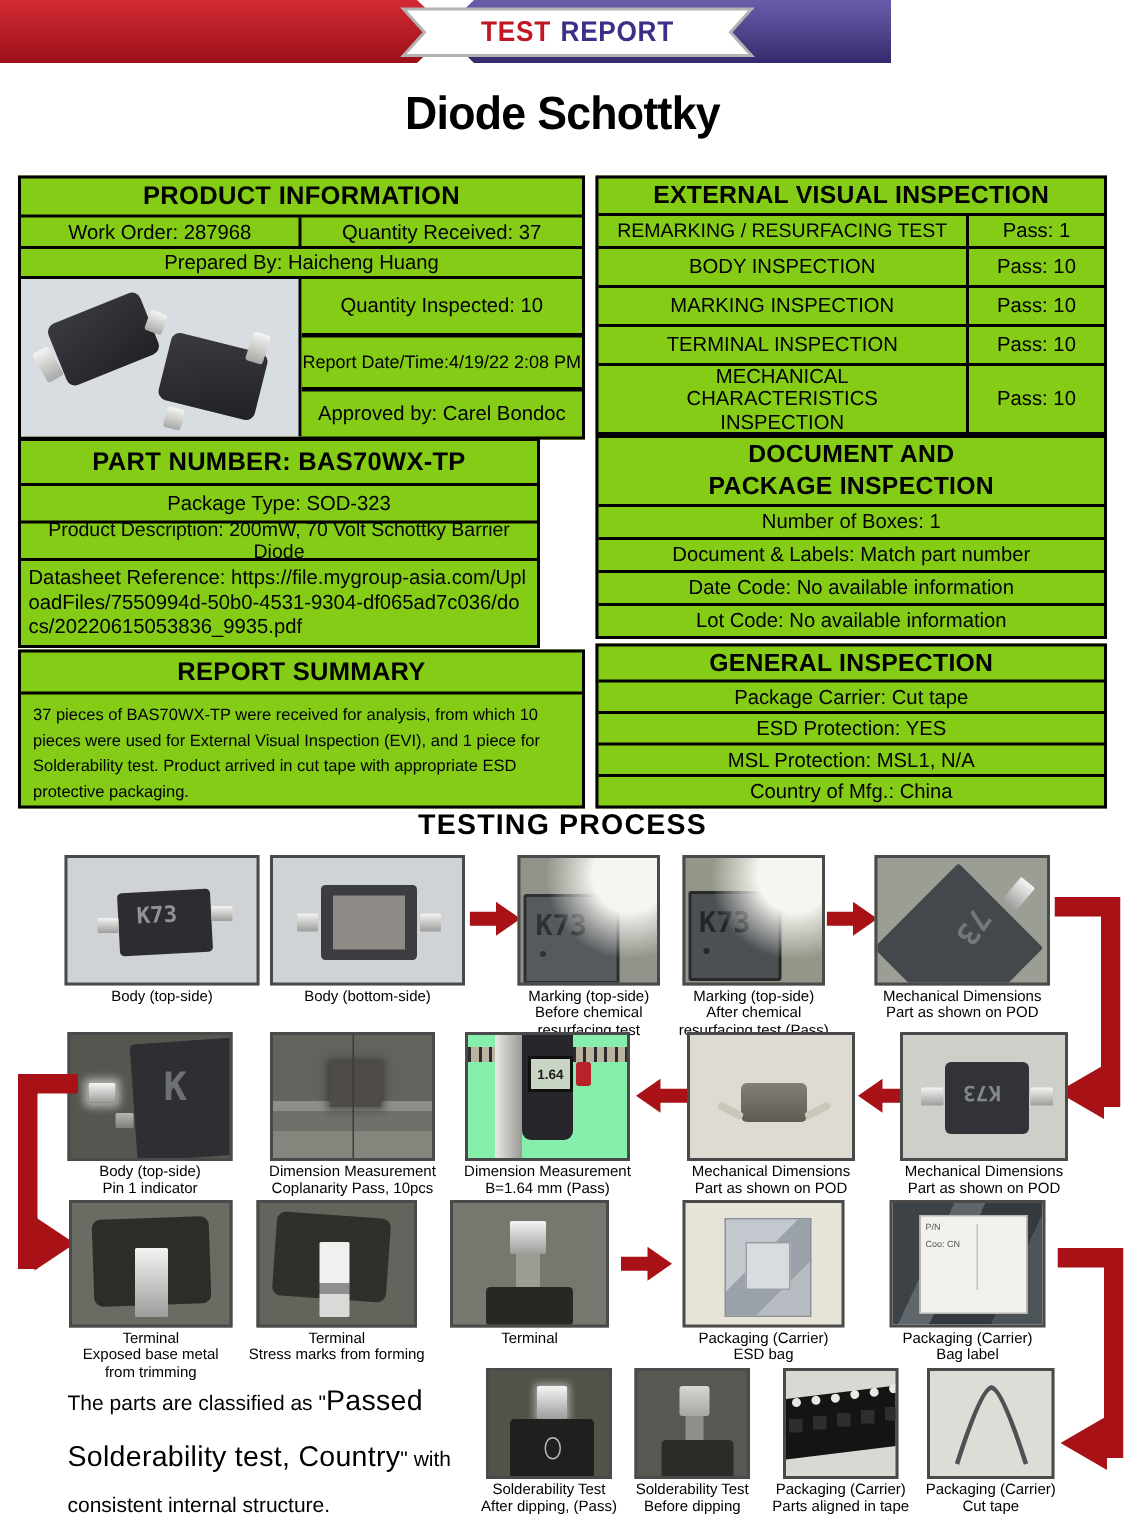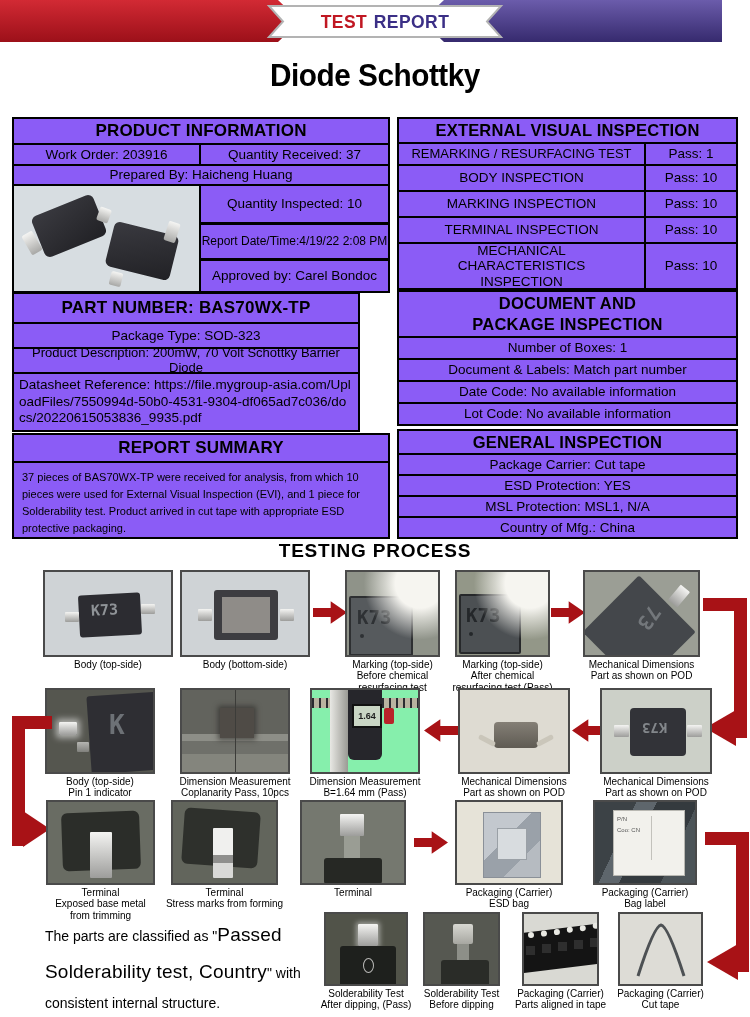--- a/index.html
+++ b/index.html
@@ -1,39 +1,39 @@
 <!DOCTYPE html>
 <html><head>
 <meta charset="utf-8">
 <style>
   html,body{margin:0;padding:0;background:#fff;}
   #page{position:relative;width:750px;height:1017px;background:#fff;
         font-family:"Liberation Sans",sans-serif;color:#000;overflow:hidden;}
 
   
-  .banner{position:absolute;left:0;top:0;width:722px;height:42px;}
+  .banner{position:absolute;left:0;top:0;width:594px;height:42px;}
   .banner-left{position:absolute;left:0;top:0;width:300px;height:42px;
       background:linear-gradient(#d22a34,#9c1019);
       clip-path:polygon(0 0,calc(100% - 22px) 0,100% 50%,calc(100% - 22px) 100%,0 100%);}
   .banner-right{position:absolute;right:0;top:0;width:300px;height:42px;
       background:linear-gradient(#6b5cab,#362a6e);
       clip-path:polygon(22px 0,100% 0,100% 100%,22px 100%,0 50%);}
   .ribbon{position:absolute;left:266px;top:4px;width:238px;height:35px;}
   .ribbon svg{position:absolute;left:0;top:0;}
   .ribbon-text{position:absolute;left:0;top:0;width:100%;height:100%;
       display:flex;align-items:center;justify-content:center;
       font-weight:bold;font-size:19px;letter-spacing:.5px;transform:scaleX(.92);}
   .ribbon-text .w1{color:#c01722;margin-right:7px;}
   .ribbon-text .w2{color:#3b2f86;}
 
   .page-title{position:absolute;left:0;top:58px;width:750px;text-align:center;
       font-size:31px;font-weight:bold;letter-spacing:-.5px;transform:scaleX(.96);}
 
   
-  .tbl{position:absolute;border:2px solid #000;box-sizing:border-box;background:#8b5cf6;}
+  .tbl{position:absolute;border:2px solid #000;box-sizing:border-box;background:#84cc16;}
   .trow{box-sizing:border-box;display:flex;align-items:center;justify-content:center;
         border-top:2px solid #000;text-align:center;font-size:13.5px;line-height:1.15;}
   .trow:first-child{border-top:none;}
   .ttl{font-weight:bold;font-size:17px;letter-spacing:.2px;}
   .split{display:flex;align-items:stretch;padding:0;}
   .cell{display:flex;align-items:center;justify-content:center;box-sizing:border-box;}
 
   
   .prod-photo{position:relative;background:#d7dde1;overflow:hidden;}
   .pchip{position:absolute;background:linear-gradient(160deg,#3a3a40,#212125);border-radius:6px;}
@@ -81,21 +81,21 @@
         <span class="w2">REPORT</span>
       </div>
     </div>
   </div>
 
   <div class="page-title">Diode Schottky</div>
 
   <div class="tbl" style="left:12px;top:117px;width:378px;">
     <div class="trow ttl" style="height:24px;">PRODUCT INFORMATION</div>
     <div class="trow split" style="height:21px;">
-      <div class="cell" style="width:50%;border-right:2px solid #000;">Work Order: 203916</div>
+      <div class="cell" style="width:50%;border-right:2px solid #000;">Work Order: 287968</div>
       <div class="cell" style="flex:1;">Quantity Received: 37</div>
     </div>
     <div class="trow" style="height:20px;">Prepared By: Haicheng Huang</div>
     <div class="trow split" style="height:107px;">
       <div class="cell prod-photo" style="width:50%;border-right:2px solid #000;">
         <div class="pchip" style="left:22px;top:18px;width:66px;height:44px;transform:rotate(-22deg);"></div>
         <div class="plead" style="left:12px;top:46px;width:12px;height:22px;transform:rotate(-30deg);"></div>
         <div class="plead" style="left:84px;top:22px;width:12px;height:14px;transform:rotate(20deg);"></div>
         <div class="pchip" style="left:95px;top:42px;width:66px;height:46px;transform:rotate(14deg);"></div>
         <div class="plead" style="left:152px;top:36px;width:12px;height:20px;transform:rotate(18deg);"></div>

